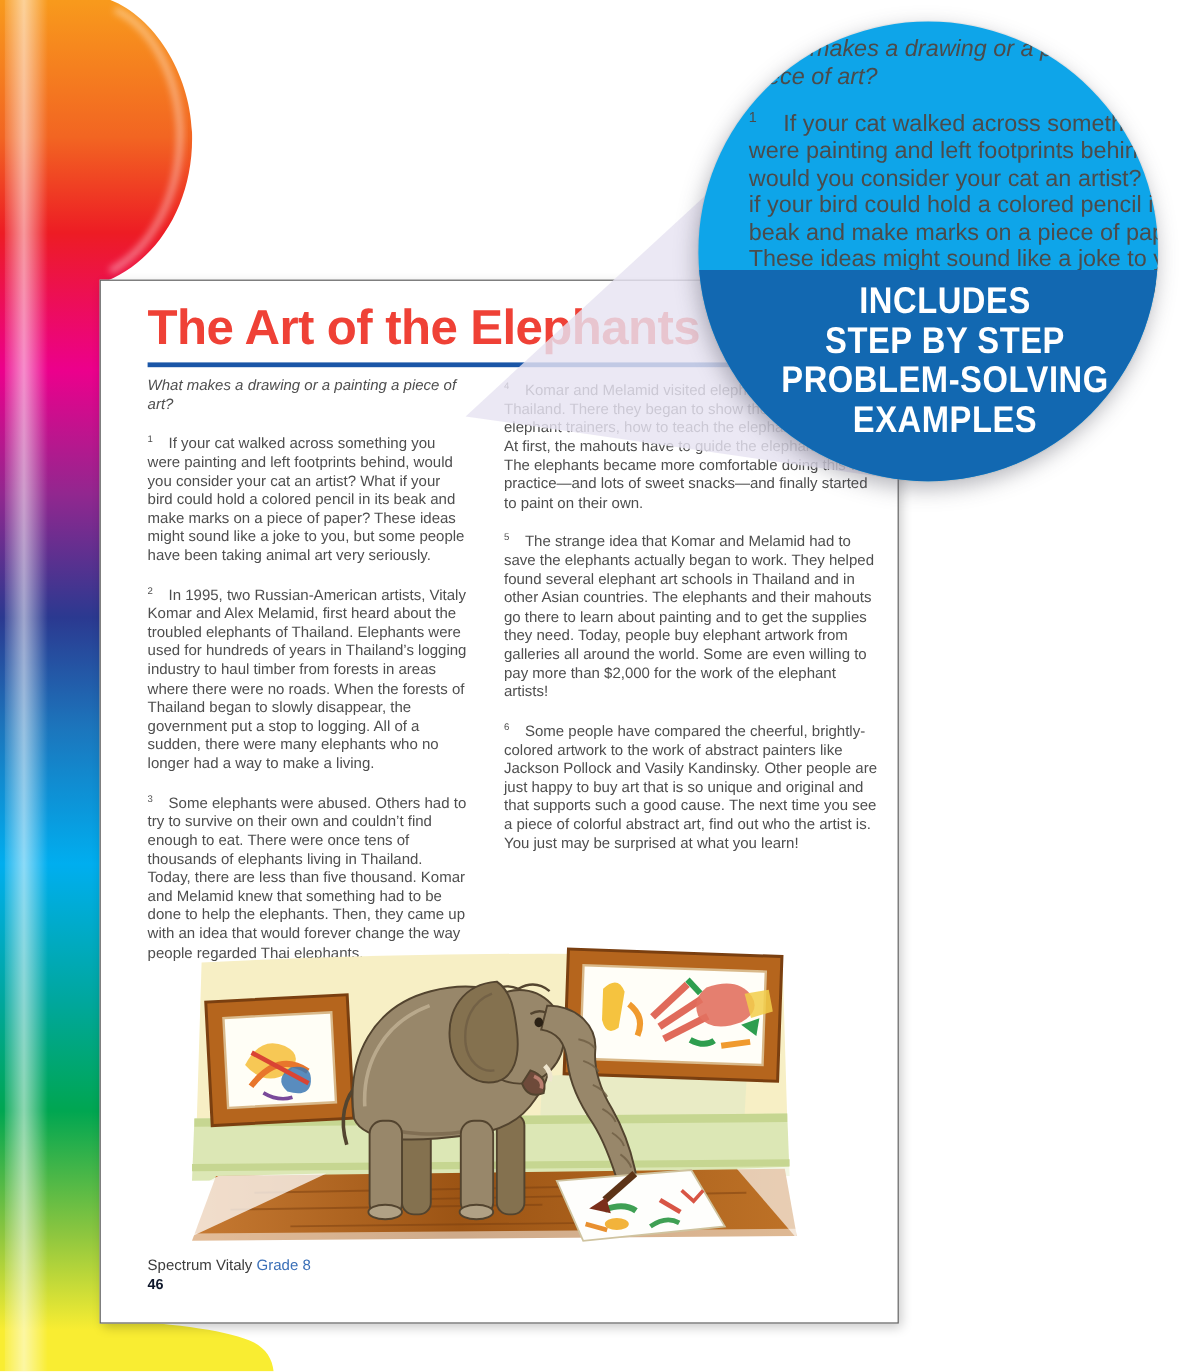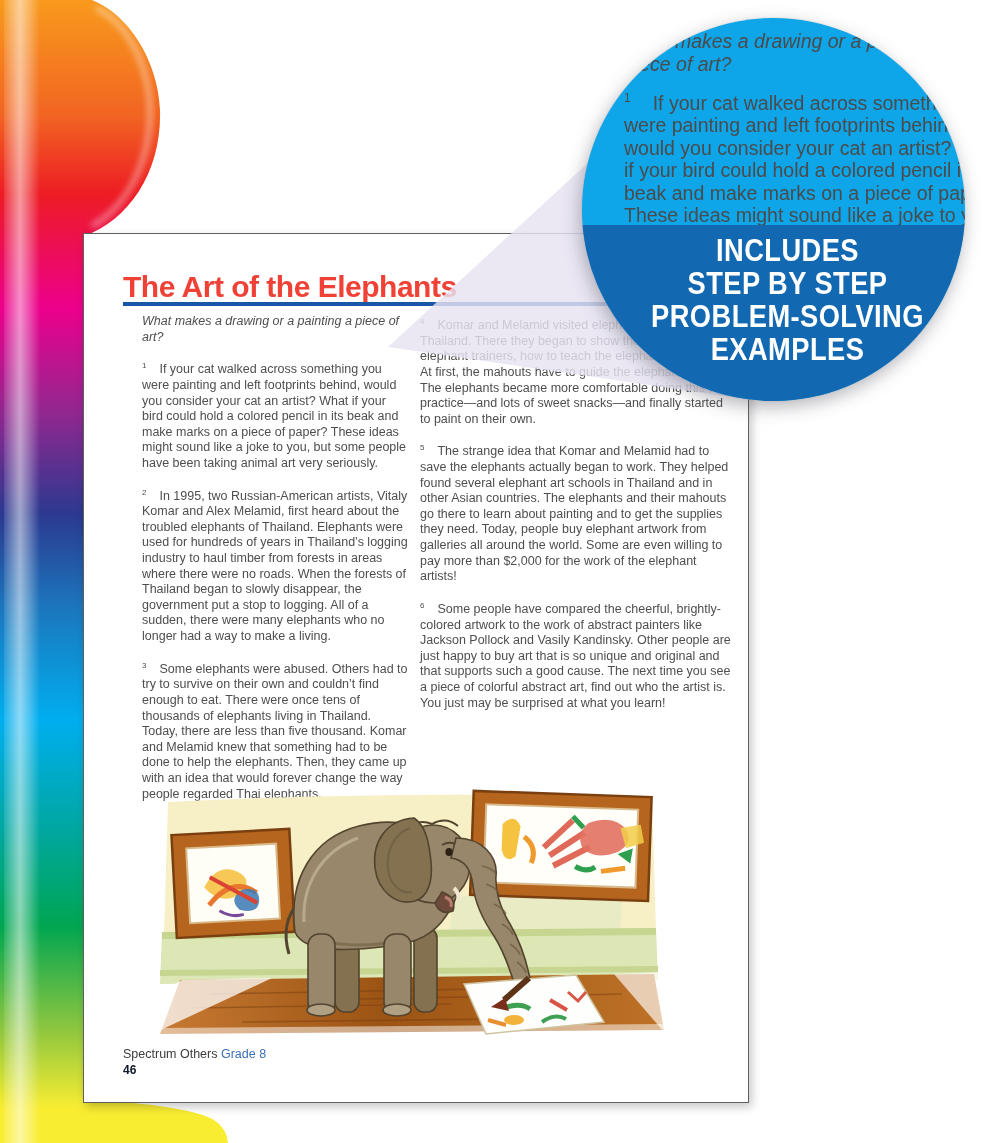--- a/index.html
+++ b/index.html
@@ -13,30 +13,29 @@
 
   
   .page {
     position:absolute; left:83px; top:233px; width:664px; height:868px;
     background:#ffffff; border:1px solid #5f5f5f;
     box-shadow:3px 4px 9px rgba(0,0,0,.22);
     z-index:2;
   }
   .pg-title {
     position:absolute; left:39px; top:16px;
-    font-size:30px; font-weight:bold; letter-spacing:-0.5px;
+    font-size:41px; font-weight:bold; letter-spacing:-0.5px;
     color:var(--accent-red,#EF4136);
-    margin-top:20px;
   }
   .pg-rule {
     position:absolute; left:39px; top:68px; width:607px; height:4px;
     background:var(--rule-blue,#1A56A7);
   }
   .col { position:absolute; top:80px; font-size:12.5px; line-height:15.6px; color:var(--text-gray,#4E4E4E); }
-  .col-left  { left:39px;  width:268px;margin-left:19px; }
+  .col-left  { left:39px;  width:268px; }
   .col-right { left:336px; width:312px; }
   .intro { font-style:italic; margin:0 0 13px 0; }
   .para  { margin:0 0 13px 0; }
   .pnum  { font-size:8px; vertical-align:super; margin-right:13px; }
   .ital  { font-style:italic; }
 
   .illo { position:absolute; left:68px; top:548px; width:512px; height:254px; }
 
   .footer { position:absolute; left:39px; top:813px; font-size:12.5px; color:#3c3c3c; }
   .footer .grade { color:var(--grade-blue,#3A6FB7); }
@@ -223,21 +222,21 @@
         <path d="M336,238 l18,5" stroke="#E89030" stroke-width="4"></path>
       </g>
 
       <g>
         <path d="M377,196 L352,218" stroke="#5C3317" stroke-width="6"></path>
         <path d="M353,216 l-14,9 l18,4 z" fill="#7B2F1B"></path>
       </g>
     </svg>
 
     <div class="footer">
-      <div><span>Spectrum Others</span> <span class="grade">Grade 8</span></div>
+      <div><span>Spectrum Vitaly</span> <span class="grade">Grade 8</span></div>
       <div class="pageno">46</div>
     </div>
   </div>
 
   <svg class="beam" viewBox="0 0 1000 1143" aria-hidden="true">
     <polygon points="388,347 617,136 752,400" fill="#E6E3F1" opacity="0.82"></polygon>
   </svg>
 
   <div class="magnifier">
     <div class="zoom-text">

